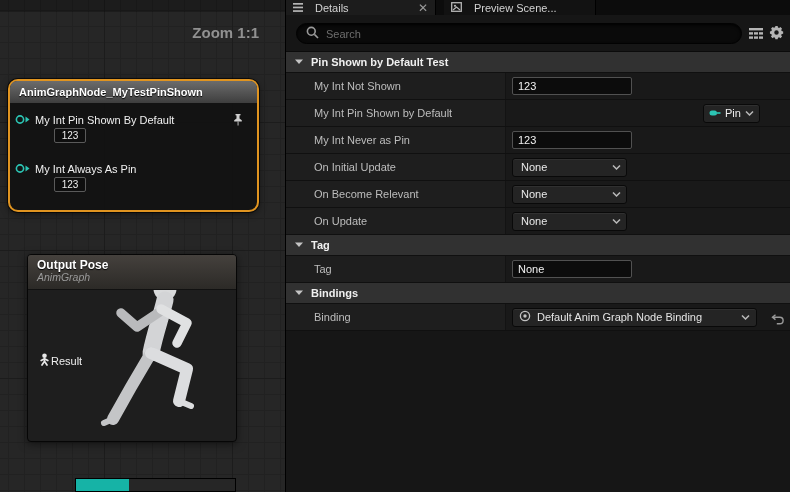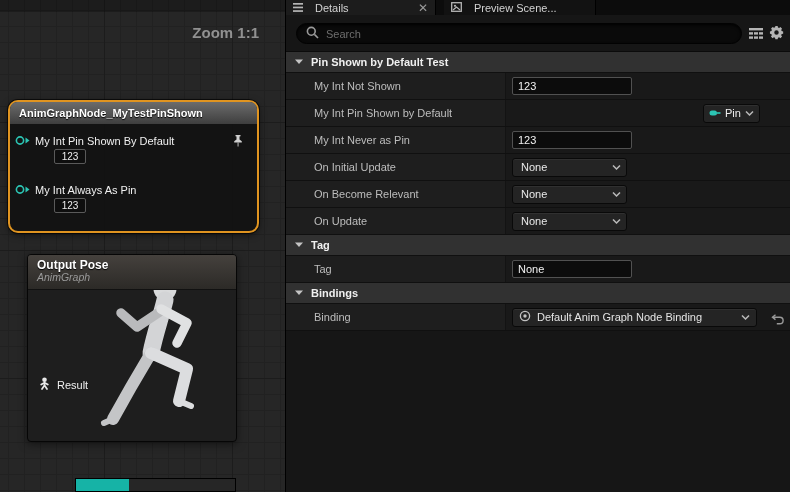--- a/index.html
+++ b/index.html
@@ -20,21 +20,20 @@
   }
   .graph-top-shadow { position:absolute; top:0; left:0; right:0; height:12px; background:rgba(0,0,0,0.25); }
   .zoom-label { position:absolute; top:24px; right:26px; font-size:15px; font-weight:bold; color:#919191; }
 
   
   .node-test {
     position:absolute; left:8px; top:79px; width:251px; height:133px;
     border:2px solid #e09420; border-radius:10px;
     background:rgba(18,18,18,0.94);
     box-shadow:0 0 0 1px rgba(0,0,0,0.65), 0 2px 7px rgba(0,0,0,0.5);
-    margin-top:21px;
   }
   .node-test-header {
     height:22px; line-height:22px; padding-left:9px;
     background:linear-gradient(#6c6c6c, #3e3e3e);
     border-radius:7px 7px 0 0; color:#fff; font-size:11px; font-weight:bold;
     text-shadow:0 1px 1px #000; white-space:nowrap; overflow:hidden;
   }
   .pin-row { position:absolute; left:5px; display:flex; align-items:center; gap:4px; }
   .pin-row .pin-label { color:#f0f0f0; font-size:11px; white-space:nowrap; }
   .pg1 { top:30px; } .pg2 { top:79px; }
@@ -52,21 +51,21 @@
     background:#1e1e1e; border:1px solid #060606; border-radius:4px;
     box-shadow:0 2px 8px rgba(0,0,0,0.5); overflow:hidden;
   }
   .node-output-header {
     position:relative; z-index:2; height:35px; padding:3px 0 0 9px;
     background:linear-gradient(#45413d, #2c2a27); border-bottom:1px solid #111;
   }
   .node-output-title { color:#fff; font-size:12px; font-weight:bold; text-shadow:0 1px 1px #000; }
   .node-output-subtitle { color:#9a9a9a; font-size:10.5px; font-style:italic; margin-top:-1px; }
   .mannequin { position:absolute; left:58px; top:18px; z-index:1; }
-  .result-row { position:absolute; z-index:3; left:10px; top:98px; display:flex; align-items:center; gap:6px; color:#efefef; font-size:11px;margin-top:24px; }
+  .result-row { position:absolute; z-index:3; left:10px; top:98px; display:flex; align-items:center; color:#efefef; font-size:11px; }
   .note-bar {
     position:absolute; z-index:4; left:2px; right:2px; bottom:2px; height:14px;
     background:#2173e0; color:#fff; font-size:10px; font-weight:bold;
     text-align:center; line-height:14px; letter-spacing:0.6px; border-radius:1px;
   }
   .partial-node { position:absolute; left:75px; top:478px; width:161px; height:14px; background:#262626; border:1px solid #000; display:flex; }
   .partial-node-teal { width:53px; background:#16b3a6; }
 
   
   .details { position:absolute; left:285px; top:0; width:505px; height:492px; background:#161616; border-left:1px solid #000; }

